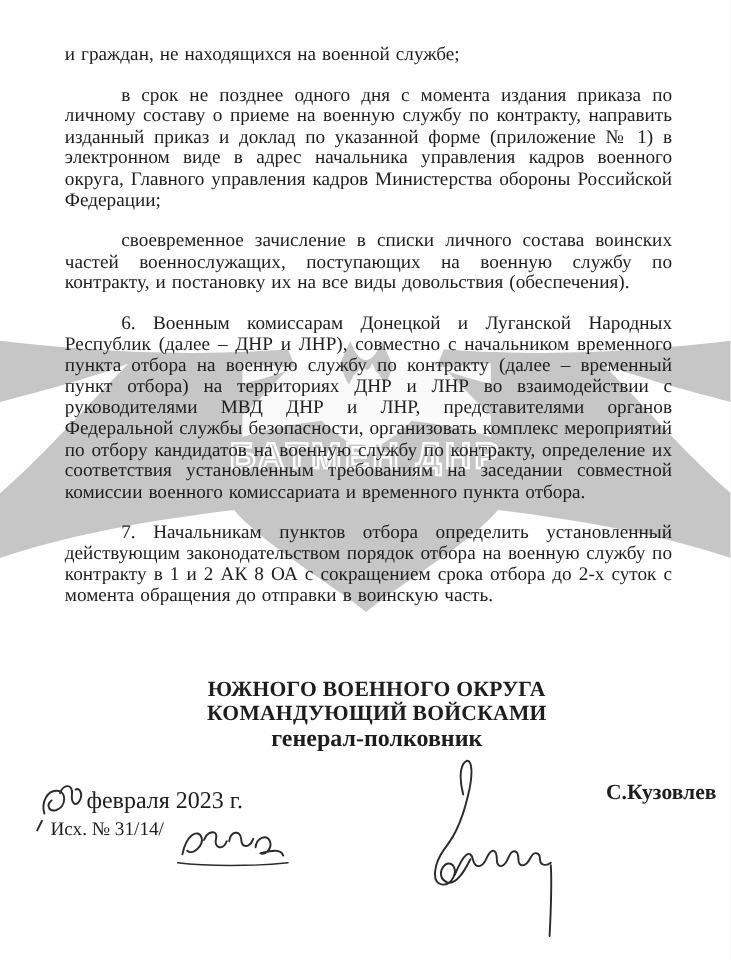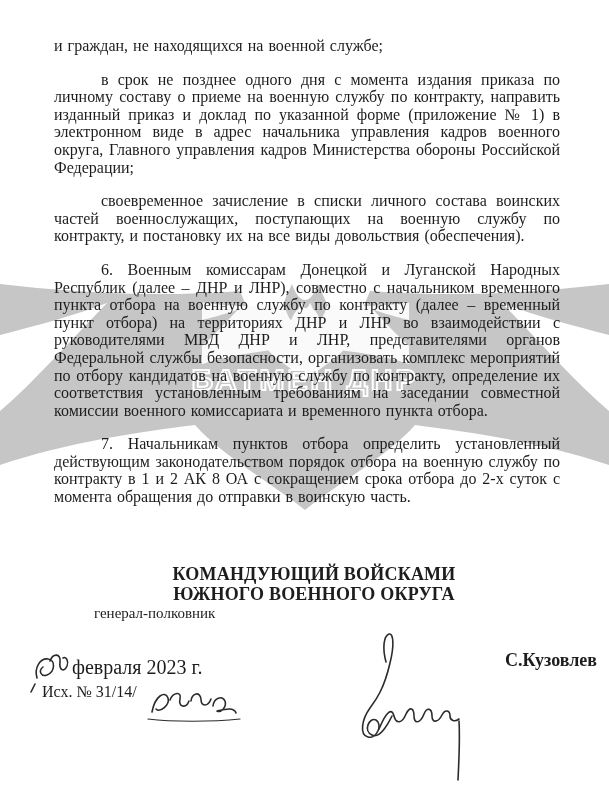--- a/index.html
+++ b/index.html
@@ -30,21 +30,21 @@
   }
   .body-text p{margin:16px;text-indent:47px;}
   .body-text p.no-indent{text-indent:0;}
   .sig-title{
     position:absolute;top:565px;left:94px;width:440px;
     text-align:center;font-weight:bold;font-size:18px;line-height:19.5px;
     z-index:2;letter-spacing:.2px;
   }
   .sig-rank{
     position:absolute;top:605px;left:94px;width:440px;
-    text-align:left;font-weight:normal;font-size:15px;
+    text-align:center;font-weight:bold;font-size:20px;
     z-index:2;
   }
   .sig-name{
     position:absolute;top:650px;right:12px;
     font-weight:bold;font-size:18px;
     z-index:2;
   }
   .date-line{
     position:absolute;top:656px;left:72px;font-size:20px;z-index:2;
   }
@@ -95,22 +95,22 @@
 
   <div class="body-text">
     <p class="no-indent">и граждан, не находящихся на военной службе;</p>
     <p>в срок не позднее одного дня с момента издания приказа по личному составу о приеме на военную службу по контракту, направить изданный приказ и доклад по указанной форме (приложение № 1) в электронном виде в адрес начальника управления кадров военного округа, Главного управления кадров Министерства обороны Российской Федерации;</p>
     <p>своевременное зачисление в списки личного состава воинских частей военнослужащих, поступающих на военную службу по контракту, и постановку их на все виды довольствия (обеспечения).</p>
     <p>6. Военным комиссарам Донецкой и Луганской Народных Республик (далее – ДНР и ЛНР), совместно с начальником временного пункта отбора на военную службу по контракту (далее – временный пункт отбора) на территориях ДНР и ЛНР во взаимодействии с руководителями МВД ДНР и ЛНР, представителями органов Федеральной службы безопасности, организовать комплекс мероприятий по отбору кандидатов на военную службу по контракту, определение их соответствия установленным требованиям на заседании совместной комиссии военного комиссариата и временного пункта отбора.</p>
     <p>7. Начальникам пунктов отбора определить установленный действующим законодательством порядок отбора на военную службу по контракту в 1 и 2 АК 8 ОА с сокращением срока отбора до 2-х суток с момента обращения до отправки в воинскую часть.</p>
   </div>
 
   <div class="sig-title">
+    <div>ЮЖНОГО ВОЕННОГО ОКРУГА</div>
     <div>КОМАНДУЮЩИЙ ВОЙСКАМИ</div>
-    <div>ЮЖНОГО ВОЕННОГО ОКРУГА</div>
   </div>
   <div class="sig-rank">генерал-полковник</div>
   <div class="sig-name">С.Кузовлев</div>
 
   <div class="date-line">февраля 2023 г.</div>
   <div class="ref-line">Исх. № 31/14/</div>
 
   <svg class="handwriting" viewBox="0 0 609 800" aria-hidden="true">
     <g fill="none" stroke="#2b2b2b" stroke-width="1.6" stroke-linecap="round" stroke-linejoin="round">
 

